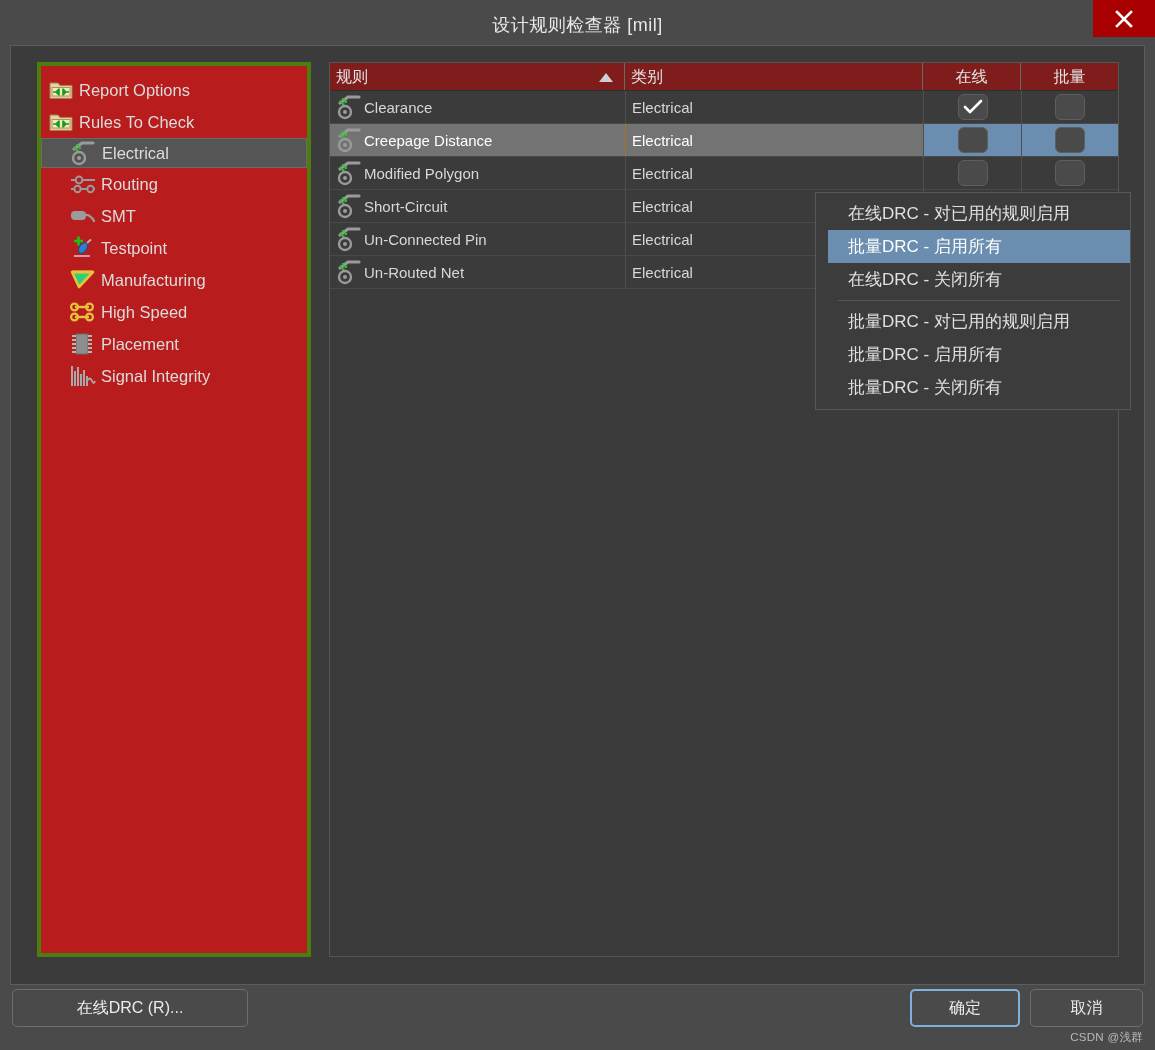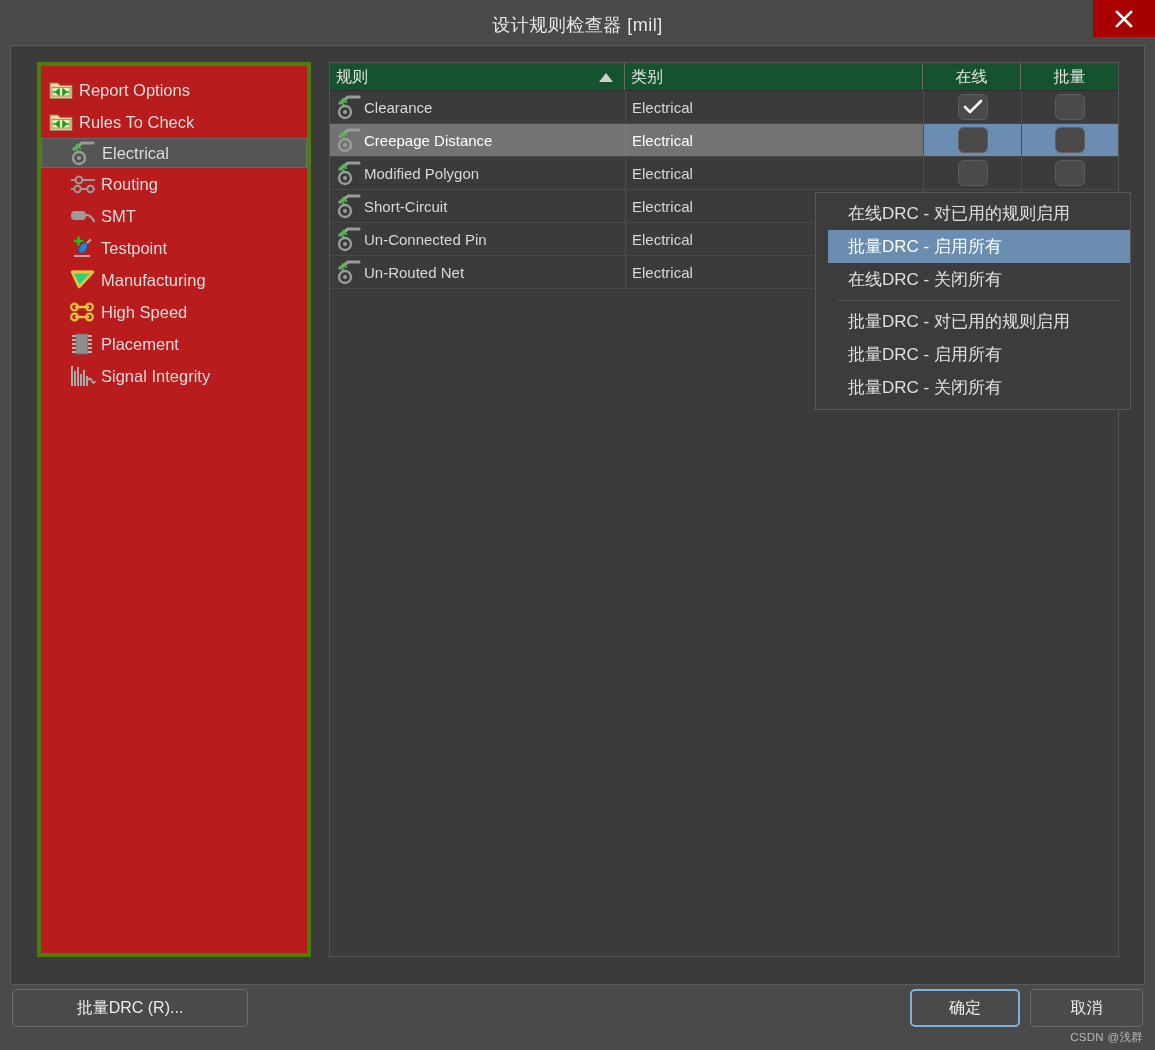--- a/index.html
+++ b/index.html
@@ -81,21 +81,21 @@
   .table-panel {
     position: absolute;
     left: 318px; top: 16px;
     width: 790px; height: 895px;
     background: #3b3b3b;
     border: 1px solid #565656;
   }
   .thead {
     display: flex;
     height: 28px;
-    background: #14532d;
+    background: #7f1d1d;
     border-bottom: 1px solid #2e2e2e;
     justify-content: flex-end;
   }
   .th {
     color: #e3e3e3;
     font-size: 16px;
     padding: 2px 6px 0 6px;
     display: flex; align-items: center;
     border-right: 1px solid #6a6a6a;
     cursor: pointer;
@@ -535,21 +535,21 @@
         </div>
         <div class="mi">
           <span>批量DRC - 关闭所有</span>
         </div>
       </div>
 
   </div>
 
   <div class="footer">
     <div class="btn btn-run">
-      <span>批量DRC (R)...</span>
+      <span>在线DRC (R)...</span>
     </div>
     <div class="btn btn-ok">
       <span>确定</span>
     </div>
     <div class="btn btn-cancel">
       <span>取消</span>
     </div>
     <div class="watermark">CSDN @浅群</div>
   </div>
 

